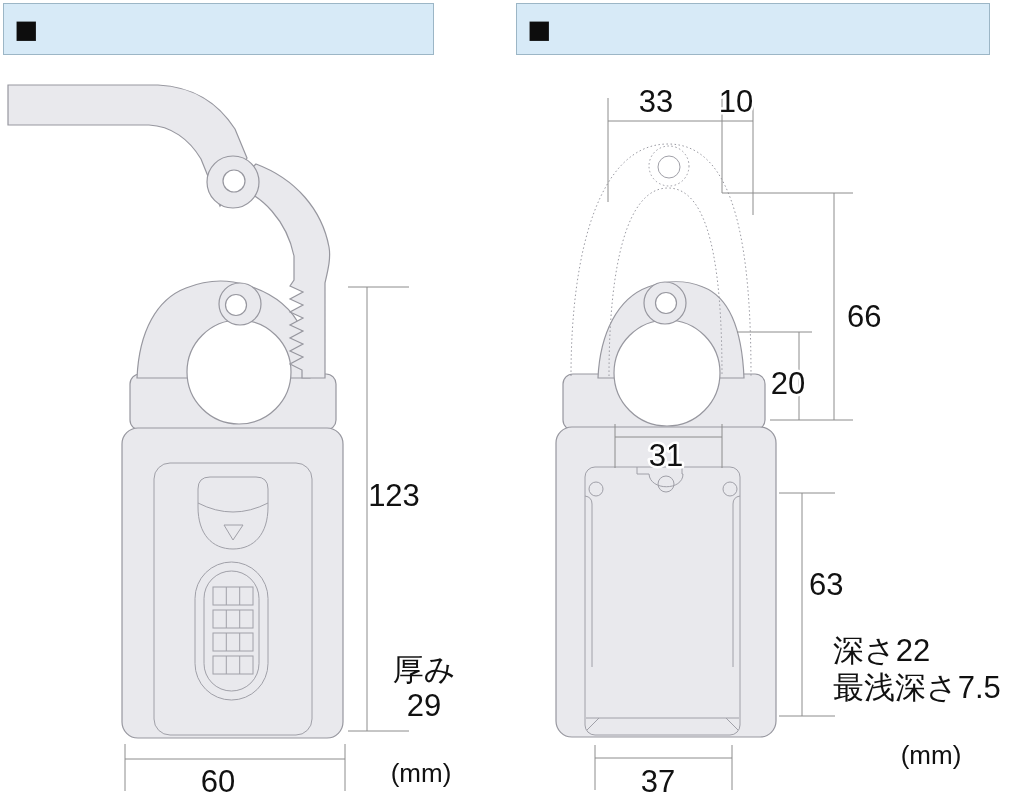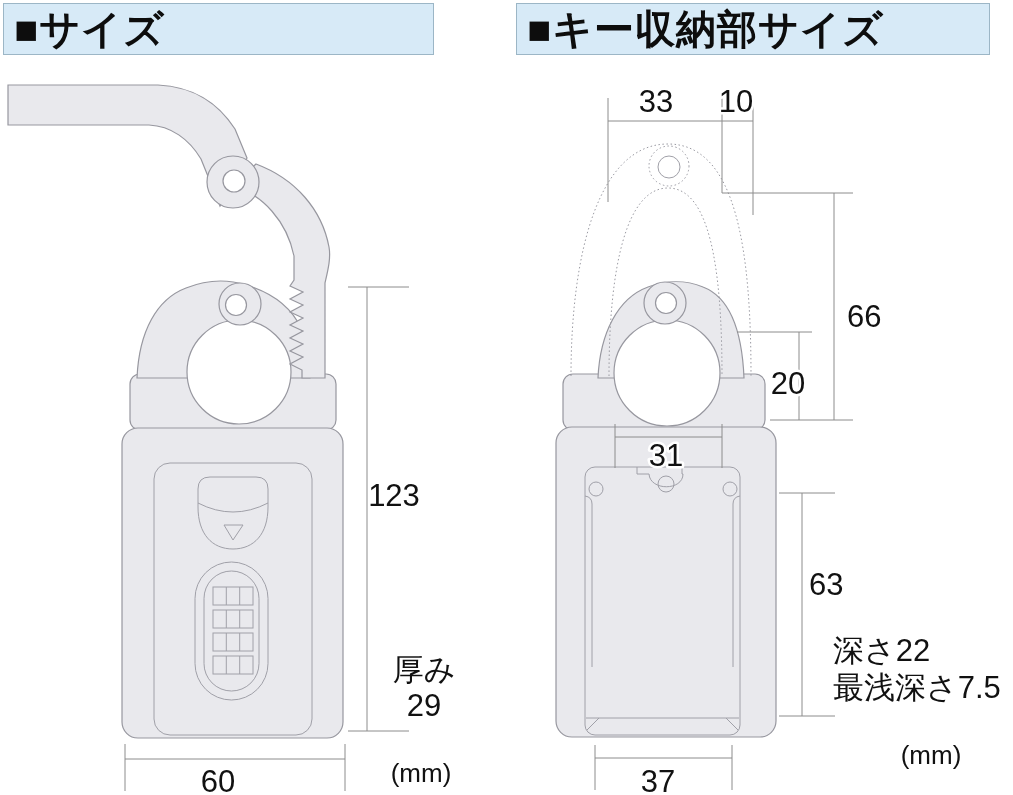--- a/index.html
+++ b/index.html
@@ -156,20 +156,18 @@
 
     <line class="dimline" x1="595" y1="758" x2="732" y2="758"></line>
     <line class="dimline" x1="595" y1="745" x2="595" y2="790"></line>
     <line class="dimline" x1="732" y1="745" x2="732" y2="790"></line>
     <text class="dim" x="658" y="792" text-anchor="middle">37</text>
   </g>
 </svg>
 
   <div class="hdr hdr-left">
     <span>■</span>
-      <span>サイズ</span>
   </div>
   <div class="hdr hdr-right">
     <span>■</span>
-      <span>キー収納部サイズ</span>
   </div>
 
 </div>
 
 </body></html>

